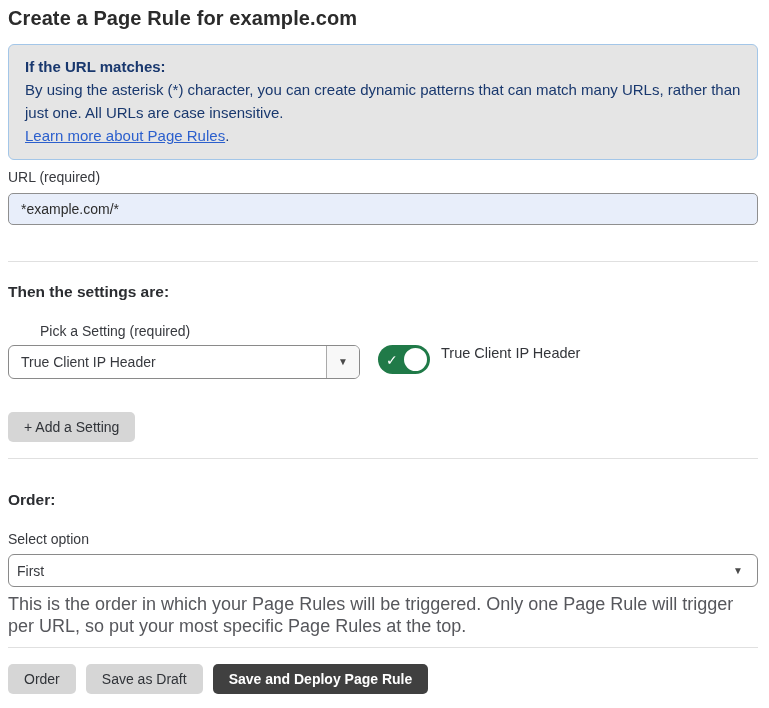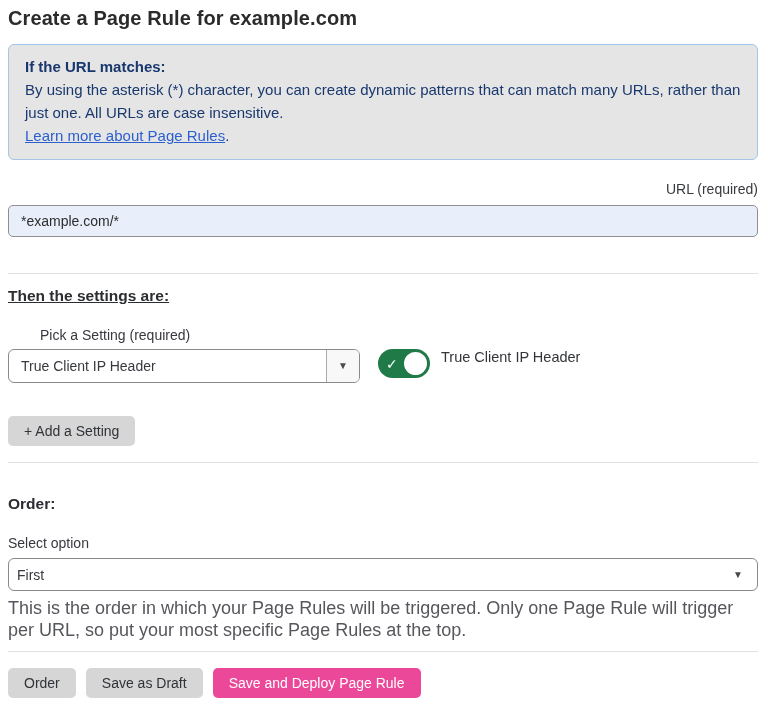--- a/index.html
+++ b/index.html
@@ -35,21 +35,21 @@
     color: #2b5fcd;
     text-decoration: underline;
     cursor: pointer;
   }
 
   
   .field-label {
     font-size: 14px;
     color: #37393e;
   }
-  .mt-url-label { margin-top: 21px; text-align: right; }
+  .mt-url-label { margin-top: 9px; }
 
   .url-input {
     display: block;
     margin-top: 8px;
     width: 100%;
     height: 32px;
     background: #e8eefa;
     border: 1px solid #8f8f8f;
     border-radius: 5px;
     padding: 0 12px;
@@ -66,21 +66,21 @@
   }
   .divider-1 { margin-top: 36px; }
   .divider-2 { margin-top: 16px; }
   .divider-3 { margin-top: 10px; }
 
   .section-heading {
     font-size: 15.5px;
     font-weight: 700;
     color: #2b2d31;
   }
-  .mt-settings-heading { margin-top: 13px; text-decoration: underline; }
+  .mt-settings-heading { margin-top: 21px; }
   .mt-pick-label { margin-top: 22px; margin-left: 32px; }
 
   
   .setting-row {
     margin-top: 6px;
     display: flex;
     align-items: flex-start;
   }
   .fake-select {
     display: flex;
@@ -165,22 +165,23 @@
     font-size: 14px;
     font-family: "Liberation Sans", "DejaVu Sans", sans-serif;
     cursor: pointer;
     white-space: nowrap;
   }
   .btn-gray {
     background: #d6d6d6;
     color: #303338;
   }
   .btn-blue {
-    background: #ec4899;
+    background: #404040;
     color: #ffffff;
+    font-weight: bold;
   }
   .add-setting-btn { margin-top: 33px; }
 
   .mt-order-heading { margin-top: 32px; }
   .mt-order-label { margin-top: 22px; }
 
   .order-select {
     margin-top: 7px;
     width: 100%;
     height: 33px;

